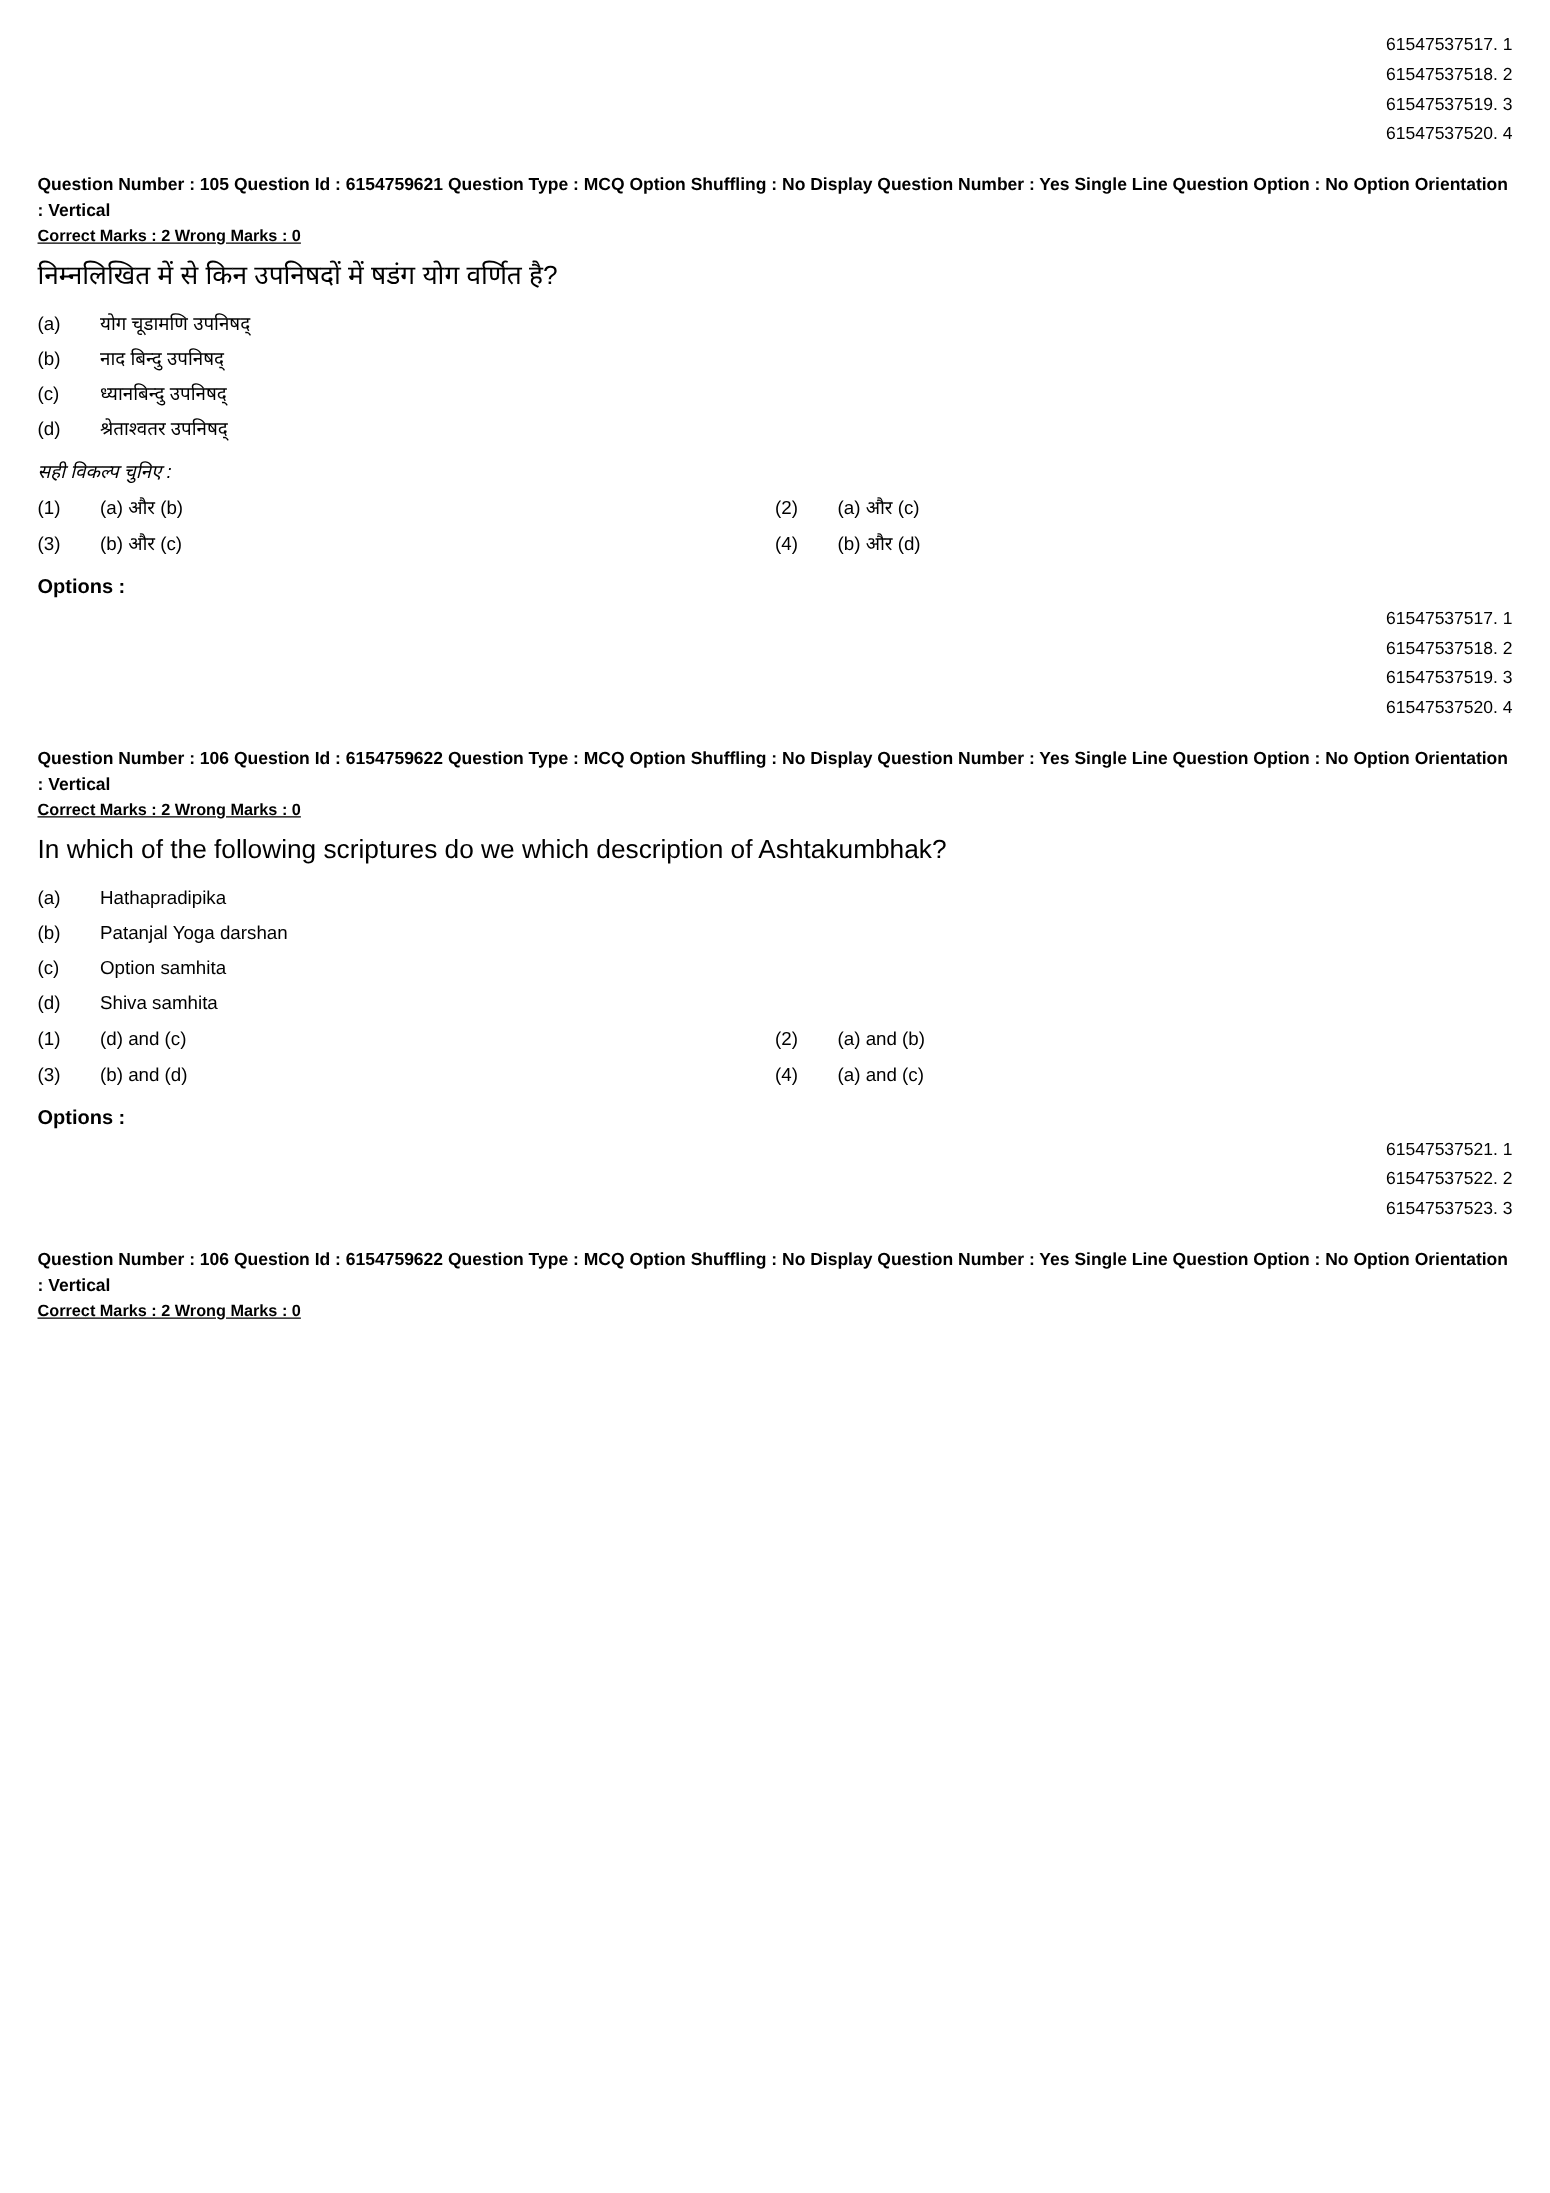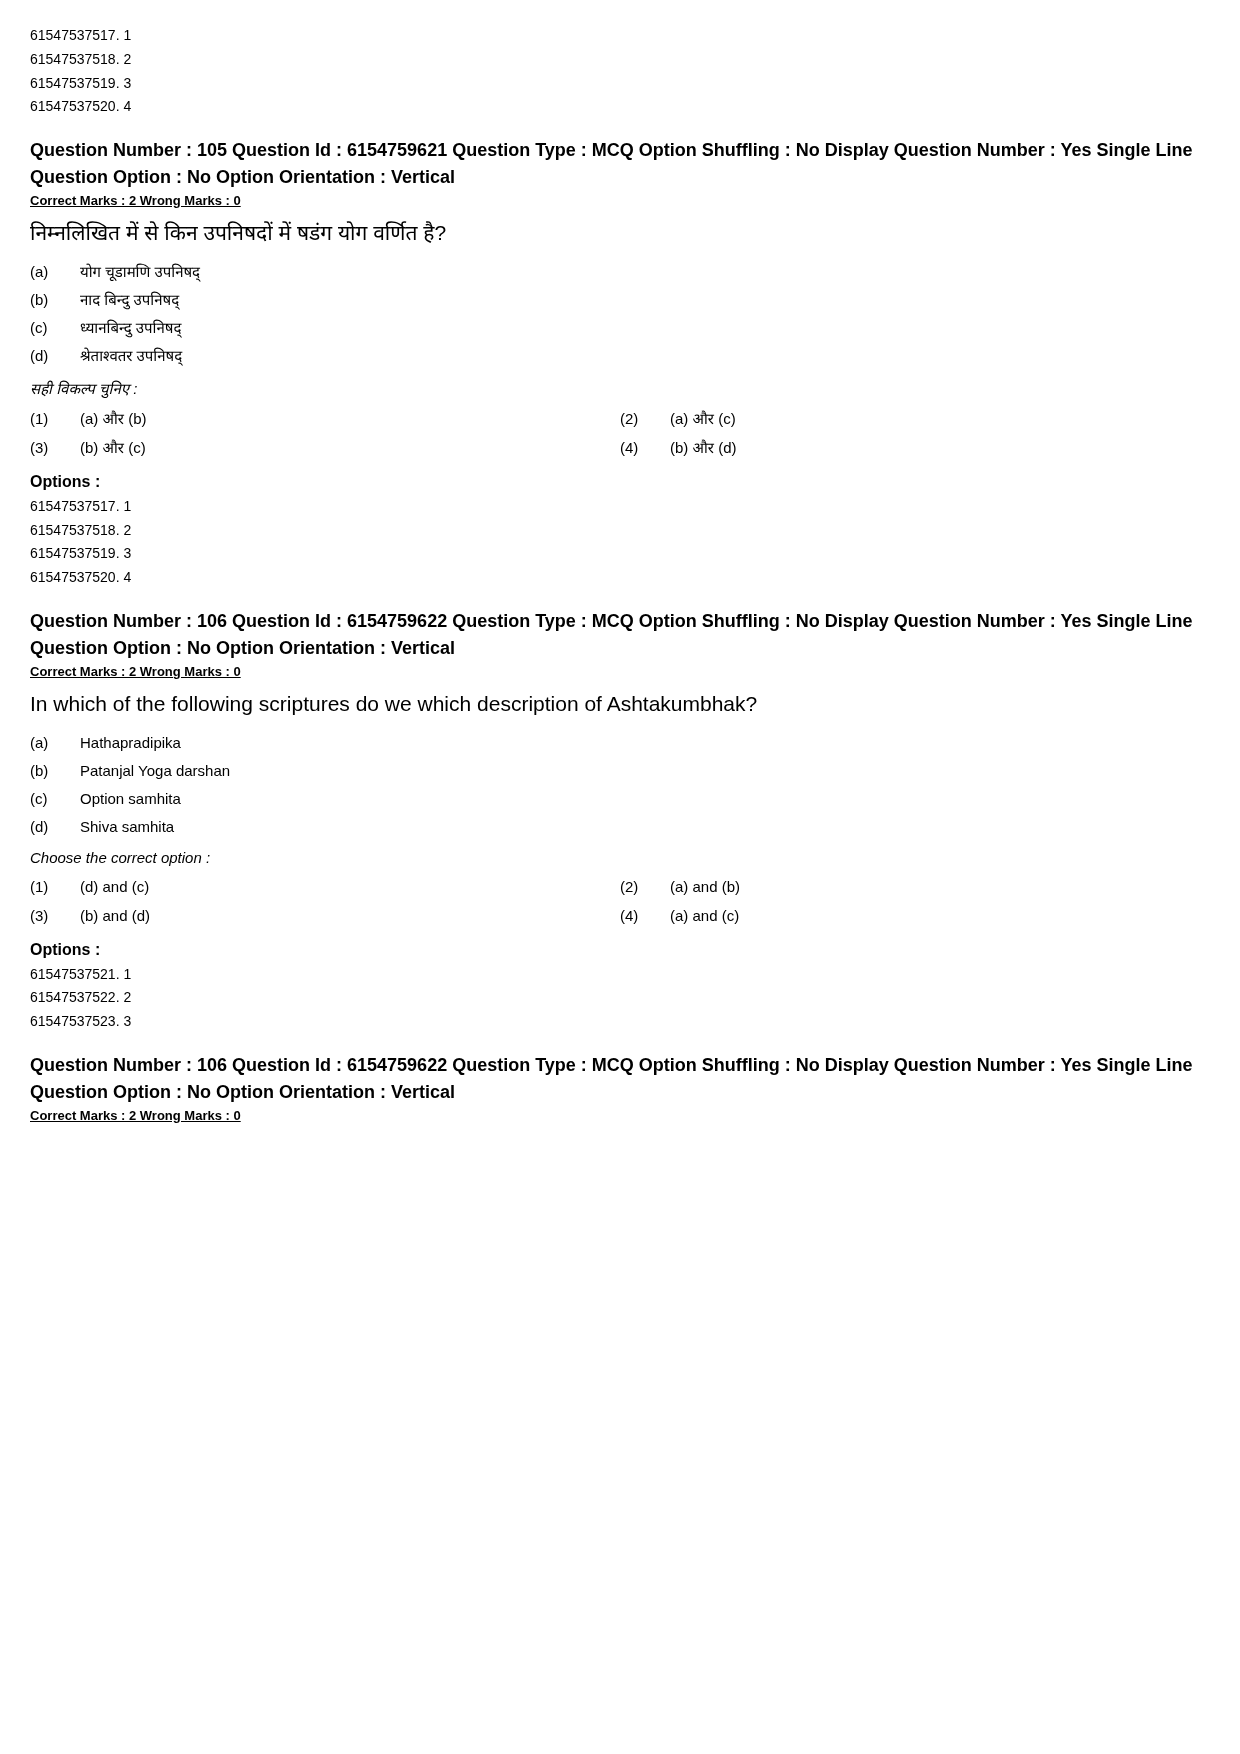--- a/index.html
+++ b/index.html
@@ -13,21 +13,21 @@
       min-height: 1754px;
     }
     .options-list {
       margin: 4px 0 10px 0;
     }
     .options-list div {
       line-height: 1.7;
     }
     .meta-block {
       font-weight: bold;
-      font-size: 18px;
+      font-size: 14px;
       margin: 18px 0 2px 0;
       line-height: 1.5;
     }
     .marks-line {
       font-weight: bold;
       font-size: 13px;
       margin-bottom: 8px;
       text-decoration: underline;
     }
     .question-text {
@@ -71,20 +71,21 @@
     }
     .options-header {
       font-weight: bold;
       font-size: 16px;
       margin-top: 8px;
       margin-bottom: 2px;
     }
     .option-id-row {
       font-size: 14px;
       line-height: 1.8;
+      text-align: right;
     }
   </style>
 </head>
 <body>
 
 <div>
   <div class="options-list">
     <div class="option-id-row">61547537517. 1</div>
     <div class="option-id-row">61547537518. 2</div>
     <div class="option-id-row">61547537519. 3</div>
@@ -165,21 +166,20 @@
     <div class="option-row">
       <span class="option-label">(c)</span>
       <span class="option-value">Option samhita</span>
     </div>
     <div class="option-row">
       <span class="option-label">(d)</span>
       <span class="option-value">Shiva samhita</span>
     </div>
   </div>
 
-  <div class="choose-label">Choose the correct option :</div>
 
   <div class="answer-grid">
     <div class="answer-item">
       <span class="answer-num">(1)</span>
       <span>(d) and (c)</span>
     </div>
     <div class="answer-item">
       <span class="answer-num">(2)</span>
       <span>(a) and (b)</span>
     </div>

